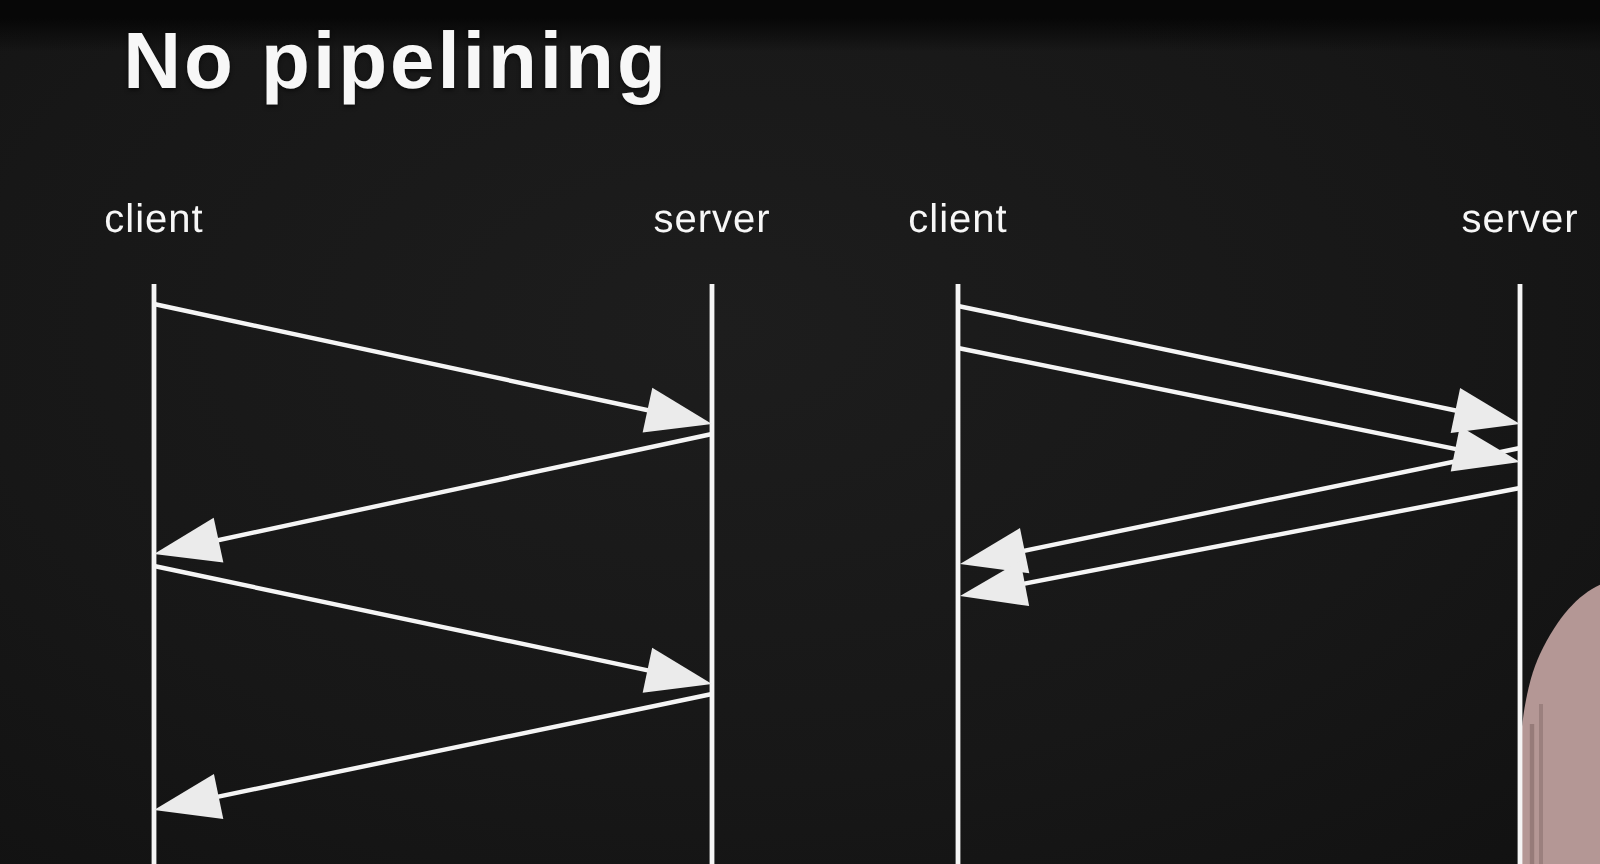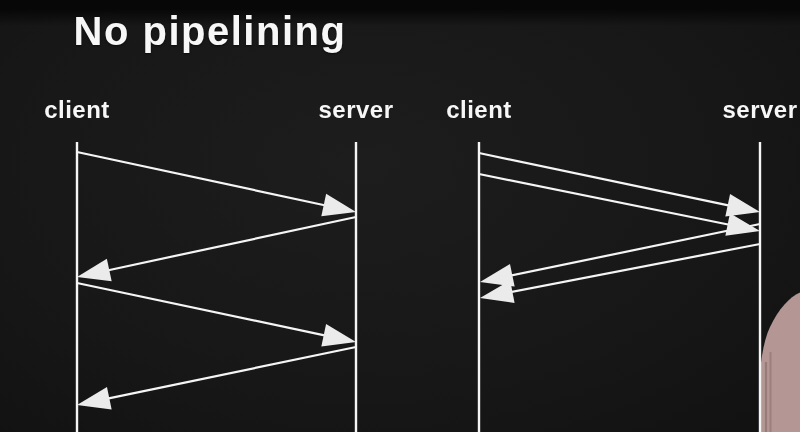--- a/index.html
+++ b/index.html
@@ -29,22 +29,22 @@
     letter-spacing: 1.5px;
     line-height: 44px;
     color: var(--text, #f7f7f7);
     text-shadow: 0 1px 2px rgba(0,0,0,0.6);
     white-space: nowrap;
   }
   .endpoint-label {
     position: absolute;
     top: 96px;
     transform: translateX(-50%);
-    font-size: 24px;
-    font-weight: 700;
+    font-size: 20px;
+    font-weight: 400;
     letter-spacing: 0.5px;
     line-height: 28px;
     color: var(--text, #f7f7f7);
     white-space: nowrap;
     text-align: center;
   }
   #diagram-svg {
     position: absolute; inset: 0;
     width: 800px; height: 432px;
     display: block;
@@ -80,20 +80,20 @@
       <polygon points="356,342 321.33472778152657,346.4236751710692 326.0932907677659,323.9213179988529" fill="#ebebeb"></polygon>
       <polygon points="77,405 106.96860208643926,387.02410255412354 111.64988021094862,409.5426645668496" fill="#ebebeb"></polygon>
       <polygon points="760,212 725.3411388782912,216.4736278059423 730.0672680590336,193.96443628410097" fill="#ebebeb"></polygon>
       <polygon points="760,231 725.3724857997136,235.71012317343875 729.9448452816671,213.1691930957381" fill="#ebebeb"></polygon>
       <polygon points="480,282 509.9813896664969,264.04543863900676 514.6466379827348,286.56732706222385" fill="#ebebeb"></polygon>
       <polygon points="480,298 510.2251786930273,280.4589460700171 514.5806343069895,303.0427899942654" fill="#ebebeb"></polygon>
     </svg>
 
   <div class="top-shade"></div>
 
-  <h1 class="title" style="left:210px">No pipelining</h1>
+  <h1 class="title" style="left:198px">No pipelining</h1>
 
   <span class="endpoint-label" style="left:77px">client</span>
   <span class="endpoint-label" style="left:356px">server</span>
   <span class="endpoint-label" style="left:479px">client</span>
   <span class="endpoint-label" style="left:760px">server</span>
 
 </div>
 
 </body></html>

